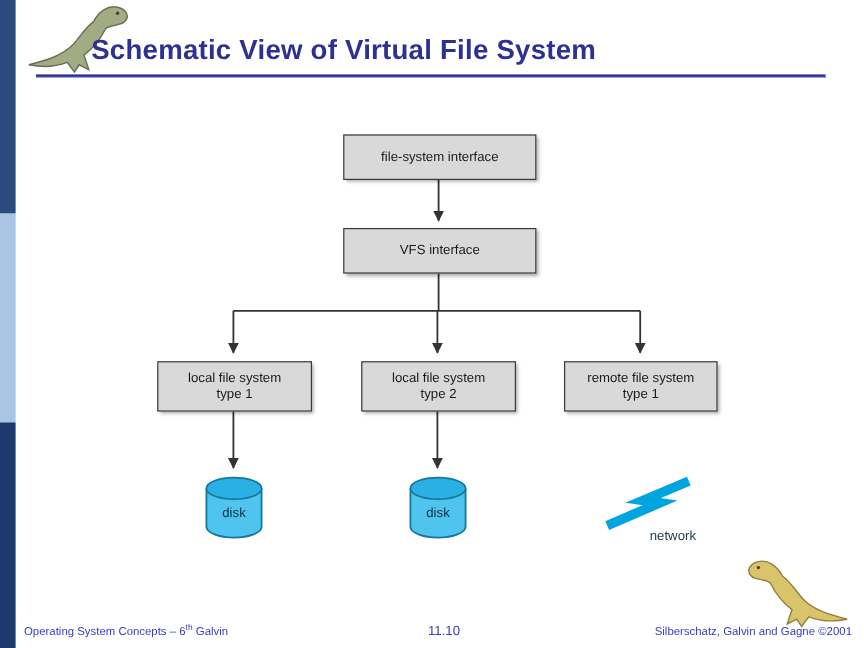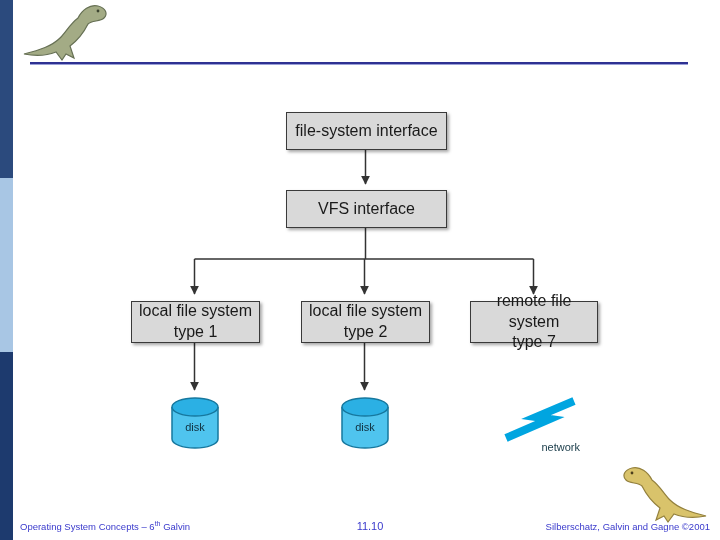--- a/index.html
+++ b/index.html
@@ -21,21 +21,21 @@
   .title-rule {
     position:absolute; left:30px; top:62px; width:658px; height:2px;
     background:#2e3192; border-bottom:1px solid #9aa0d8;
   }
 
   
   .box {
     position:absolute; background:#d9d9d9; border:1px solid #3a3a3a;
     box-shadow:2px 2px 3px rgba(0,0,0,0.35);
     display:flex; align-items:center; justify-content:center;
-    text-align:center; font-size:16px; color:#1a1a1a;
+    text-align:center; font-size:11px; color:#1a1a1a;
     white-space:pre-line; line-height:1.3;
   }
   #box-fsi   { left:286px; top:112px; width:159px; height:36px; }
   #box-vfs   { left:286px; top:190px; width:159px; height:36px; }
   #box-l1    { left:131px; top:301px; width:127px; height:40px; }
   #box-l2    { left:301px; top:301px; width:127px; height:40px; }
   #box-r1    { left:470px; top:301px; width:126px; height:40px; }
 
   .overlay { position:absolute; left:0; top:0; width:720px; height:540px; pointer-events:none; }
 
@@ -65,20 +65,21 @@
 
   <div class="bar bar-top"></div>
   <div class="bar bar-mid"></div>
   <div class="bar bar-bot"></div>
 
   <svg class="dino-top" viewBox="0 0 95 62">
     <path d="M6,52 C22,48 34,44 42,36 C48,30 52,22 60,16 C64,8 72,2 80,4 C88,6 90,12 86,16 C82,20 74,18 70,22 C66,30 60,38 52,44 L56,56 48,52 44,58 38,50 C28,54 16,54 6,52 Z" fill="#a3ab85" stroke="#667054" stroke-width="1.2"></path>
     <circle cx="80" cy="9" r="1.4" fill="#3c4430"></circle>
   </svg>
 
+  <div class="title">Schematic View of Virtual File System</div>
   <div class="title-rule"></div>
 
   <svg class="overlay">
     <defs>
       <marker id="arrow" markerWidth="8" markerHeight="8" refX="5.5" refY="3" orient="auto">
         <path d="M0,0 L6,3 L0,6 Z" fill="#333333"></path>
       </marker>
     </defs>
     <line x1="365.5" y1="149" x2="365.5" y2="184" stroke="#333" stroke-width="1.5" marker-end="url(#arrow)"></line>
     <line x1="365.5" y1="227" x2="365.5" y2="259" stroke="#333" stroke-width="1.5"></line>
@@ -90,21 +91,21 @@
     <line x1="364.5" y1="342" x2="364.5" y2="390" stroke="#333" stroke-width="1.5" marker-end="url(#arrow)"></line>
   </svg>
 
   <div class="box" id="box-fsi">file-system interface</div>
   <div class="box" id="box-vfs">VFS interface</div>
   <div class="box" id="box-l1">local file system
 type 1</div>
   <div class="box" id="box-l2">local file system
 type 2</div>
   <div class="box" id="box-r1">remote file system
-type 7</div>
+type 1</div>
 
   <svg class="disk-svg" id="disk-1" viewBox="0 0 52 56">
     <path d="M3,12 L3,44 a23,9 0 0 0 46,0 L49,12" fill="#4fc4ee" stroke="#16789f" stroke-width="1.5"></path>
     <ellipse cx="26" cy="12" rx="23" ry="9" fill="#2bb0e4" stroke="#16789f" stroke-width="1.5"></ellipse>
     <text x="26" y="36" text-anchor="middle" font-size="11" fill="#10303f">disk</text>
   </svg>
   <svg class="disk-svg" id="disk-2" viewBox="0 0 52 56">
     <path d="M3,12 L3,44 a23,9 0 0 0 46,0 L49,12" fill="#4fc4ee" stroke="#16789f" stroke-width="1.5"></path>
     <ellipse cx="26" cy="12" rx="23" ry="9" fill="#2bb0e4" stroke="#16789f" stroke-width="1.5"></ellipse>
     <text x="26" y="36" text-anchor="middle" font-size="11" fill="#10303f">disk</text>

